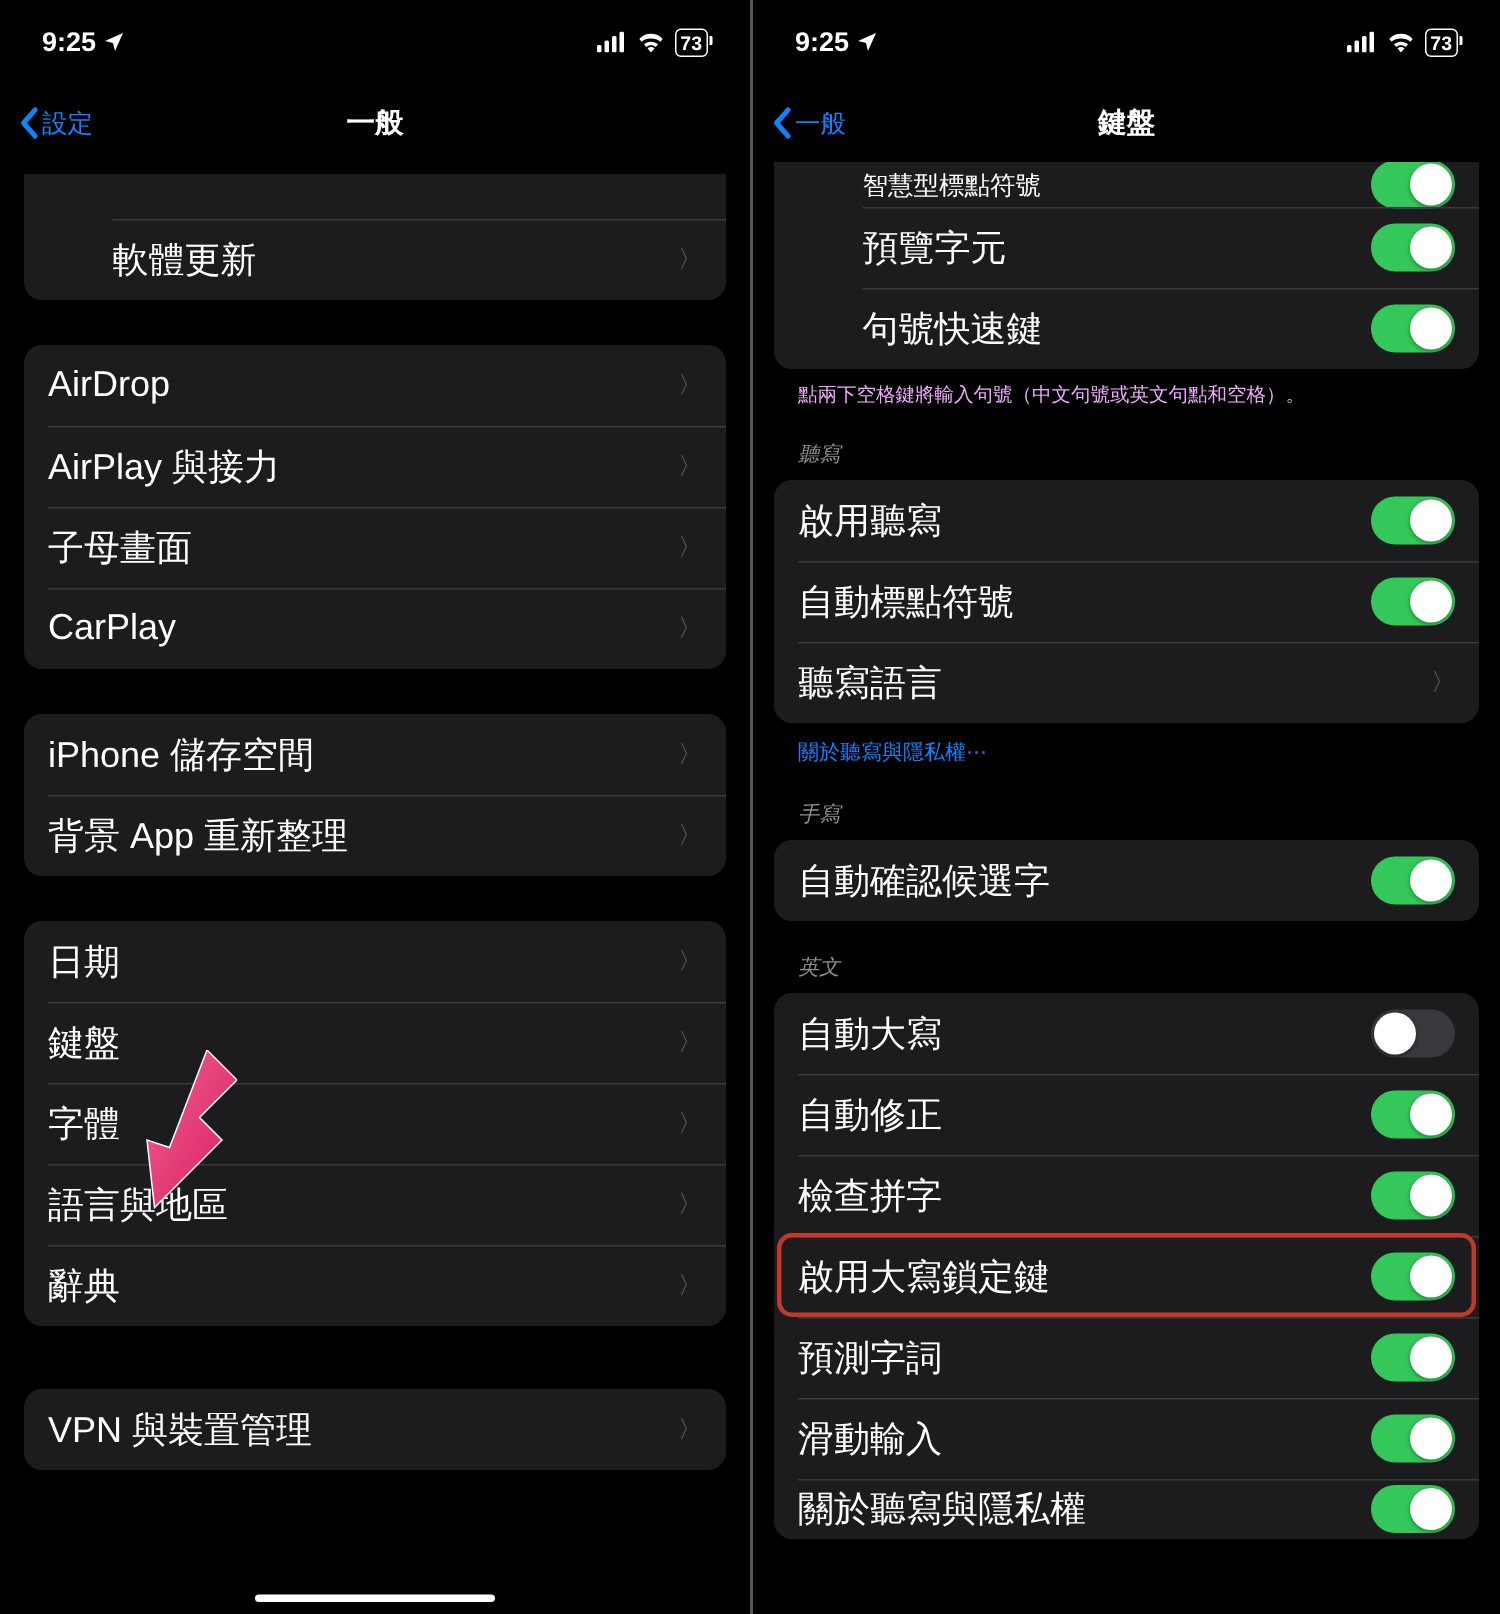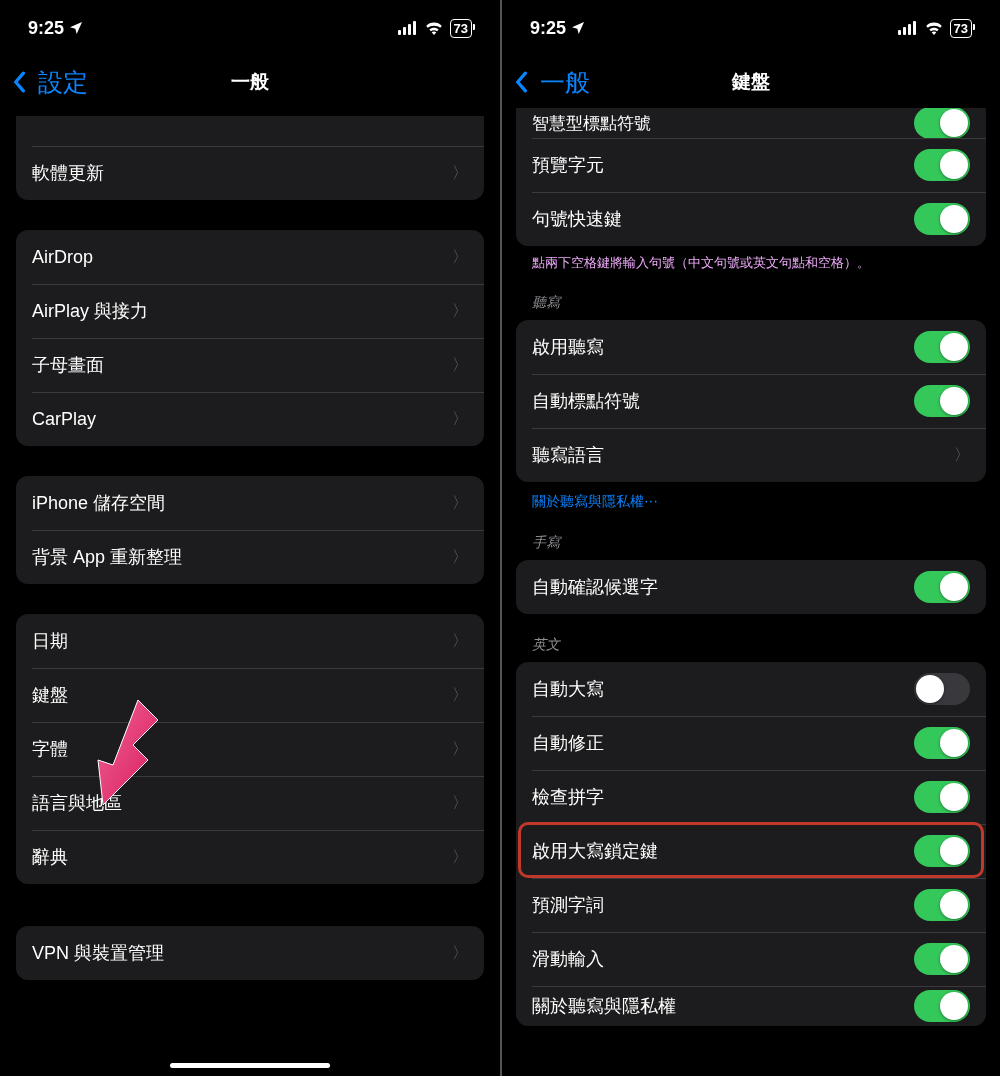--- a/index.html
+++ b/index.html
@@ -36,22 +36,22 @@
     height: 52px;
     display: flex;
     align-items: center;
     position: relative;
     padding: 0 12px;
   }
   .nav-back {
     display: flex;
     align-items: center;
     color: #0a84ff;
-    font-size: 25px;
-    gap: 12px;
+    font-size: 17px;
+    gap: 2px;
   }
   .nav-title {
     position: absolute;
     left: 50%;
     transform: translateX(-50%);
     font-size: 19px;
     font-weight: 600;
     color: #fff;
   }
   .content {
@@ -63,37 +63,38 @@
   .group {
     background: #1c1c1e;
     border-radius: 12px;
     margin-top: 30px;
     overflow: hidden;
   }
   .group.first-cut {
     margin-top: 0;
     border-top-left-radius: 0;
     border-top-right-radius: 0;
+    padding-left: 43px;
   }
   .row {
     height: 54px;
     display: flex;
     align-items: center;
     justify-content: space-between;
     padding: 0 16px;
     position: relative;
   }
   .row + .row::before {
     content: "";
     position: absolute;
     left: 16px; right: 0; top: 0;
     height: 1px;
     background: #3a3a3c;
   }
-  .row-label { font-size: 18px; color: #fff; }
+  .row-label { font-size: 24px; color: #fff; }
   .chevron {
     color: #636366;
     font-size: 16px;
   }
   .toggle {
     width: 56px;
     height: 32px;
     border-radius: 16px;
     background: #34c759;
     position: relative;

